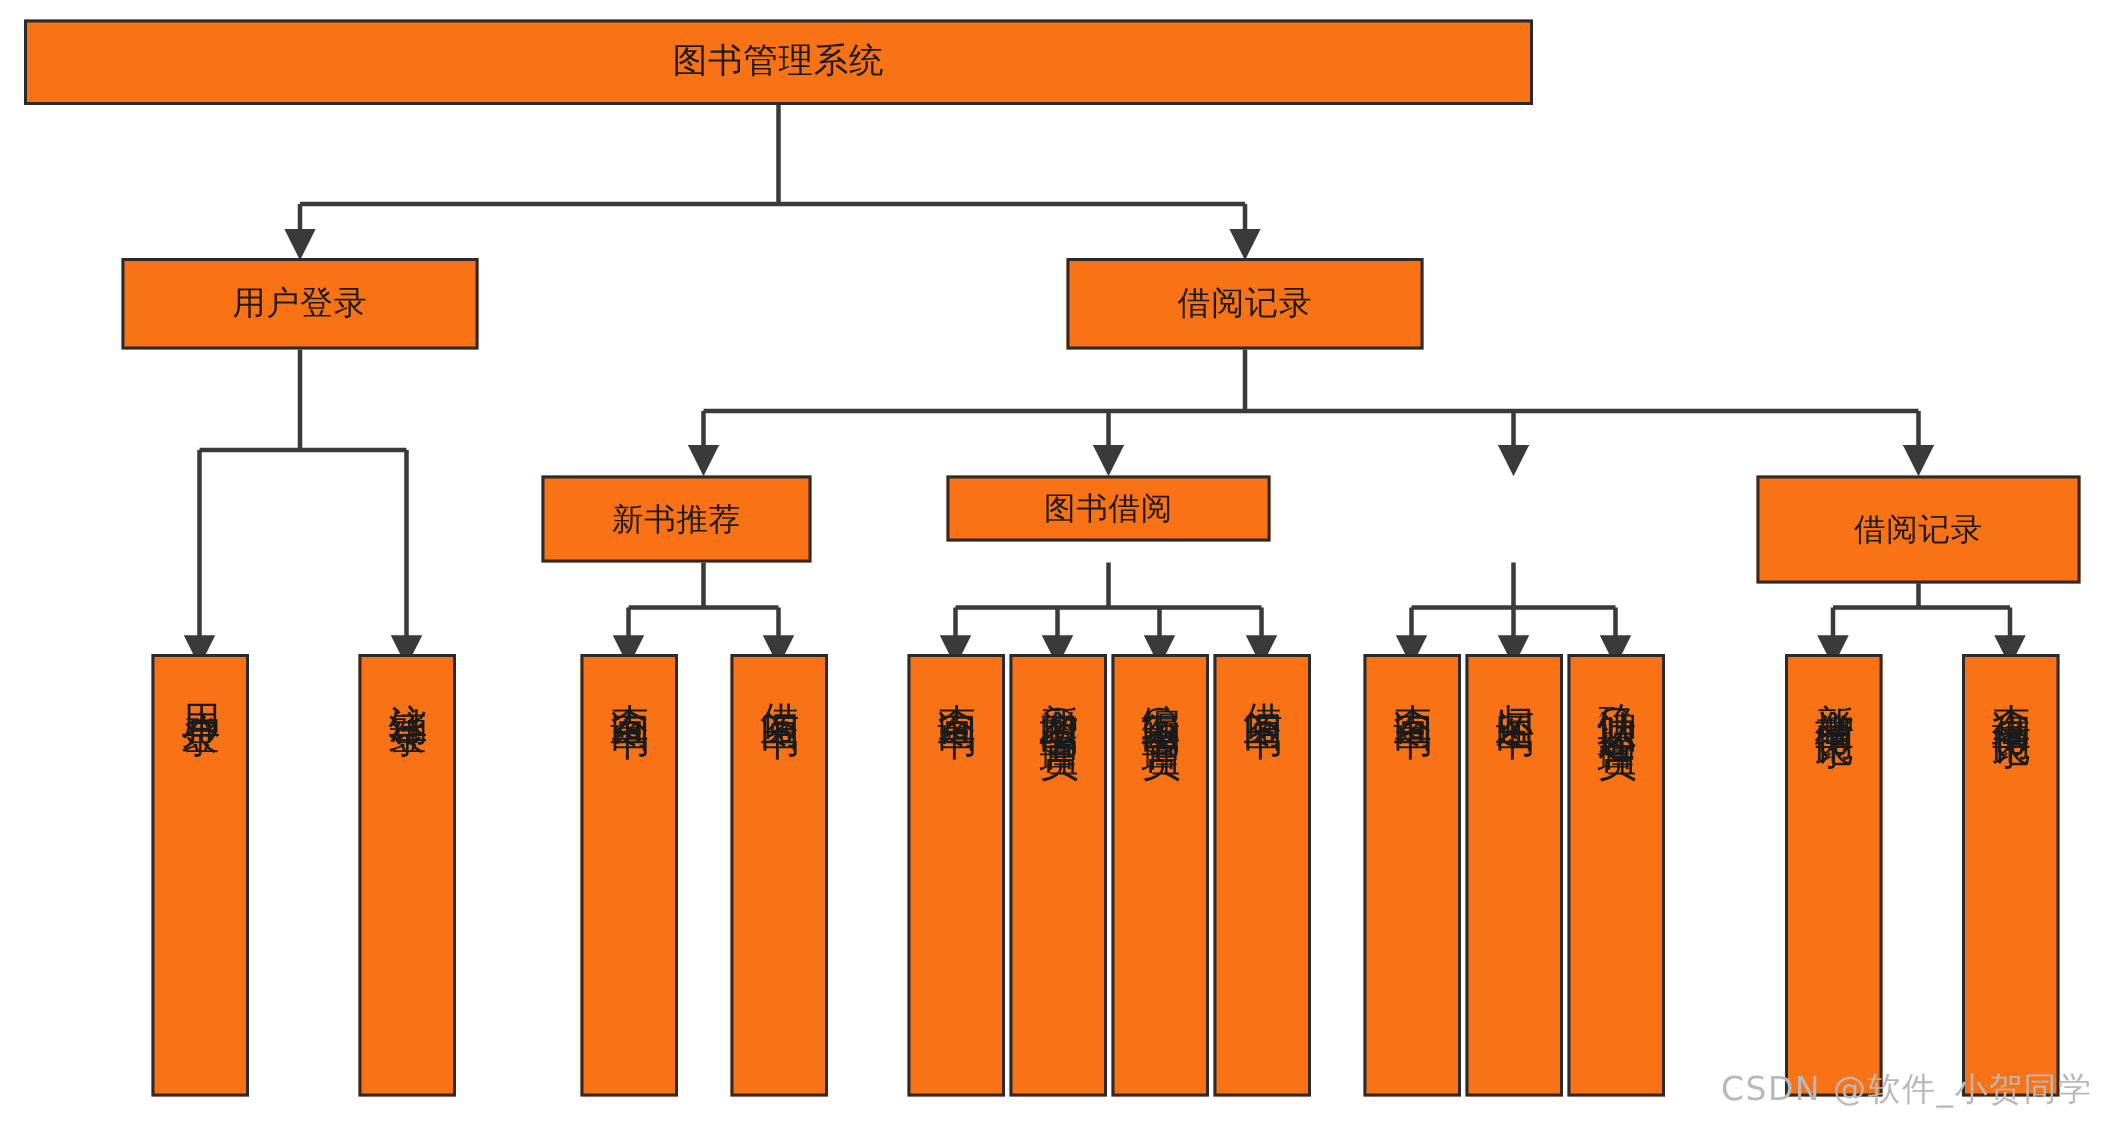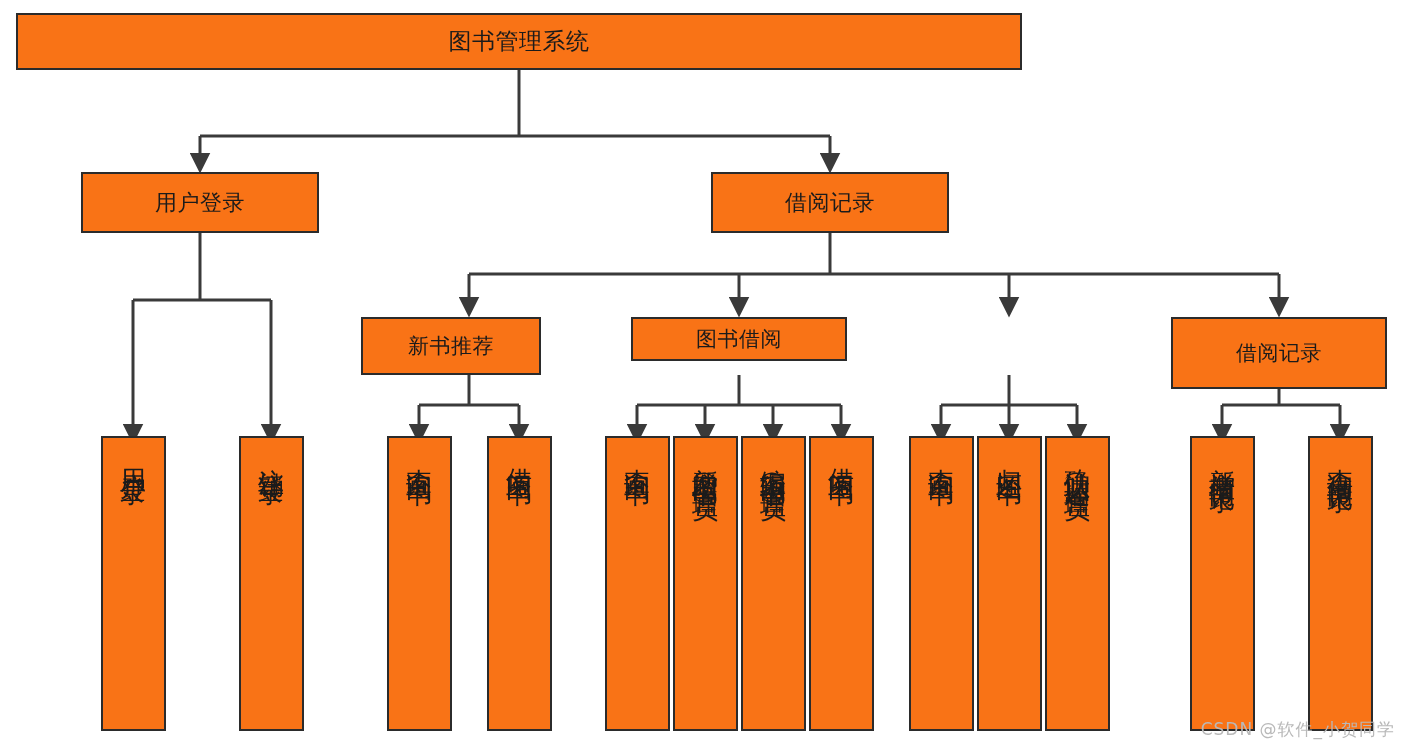--- a/index.html
+++ b/index.html
@@ -43,21 +43,21 @@
     text-orientation:upright;
     font-size:26px;
     line-height:1.0;
     letter-spacing:4px;
     white-space:nowrap;
   }
   .watermark{
     position:absolute;
     right:10px;
     bottom:6px;
-    font-size:17px;
+    font-size:22px;
     color:#b9b9b9;
     letter-spacing:1px;
     white-space:nowrap;
   }
 </style>
 </head>
 <body>
 
 <div id="diagram-root">
 

